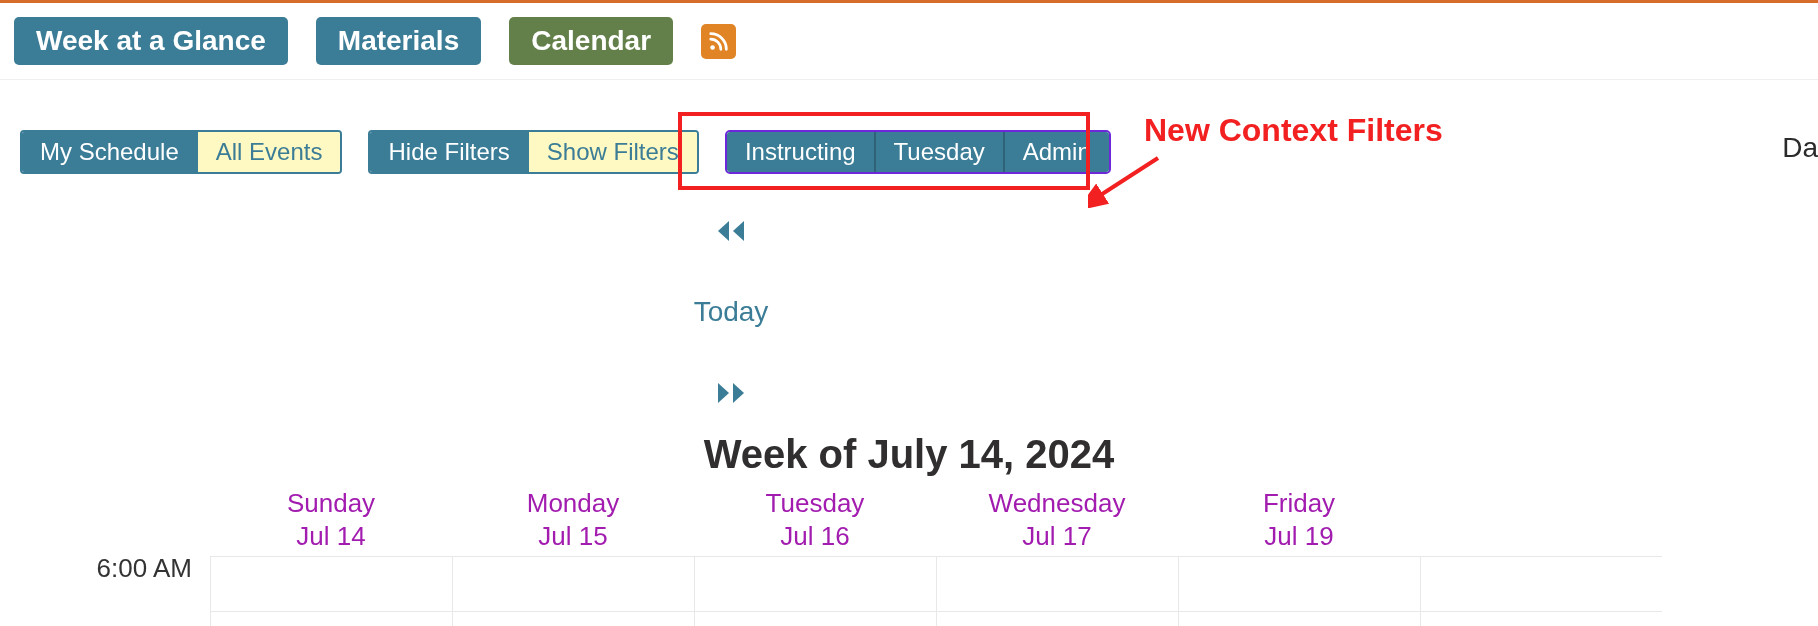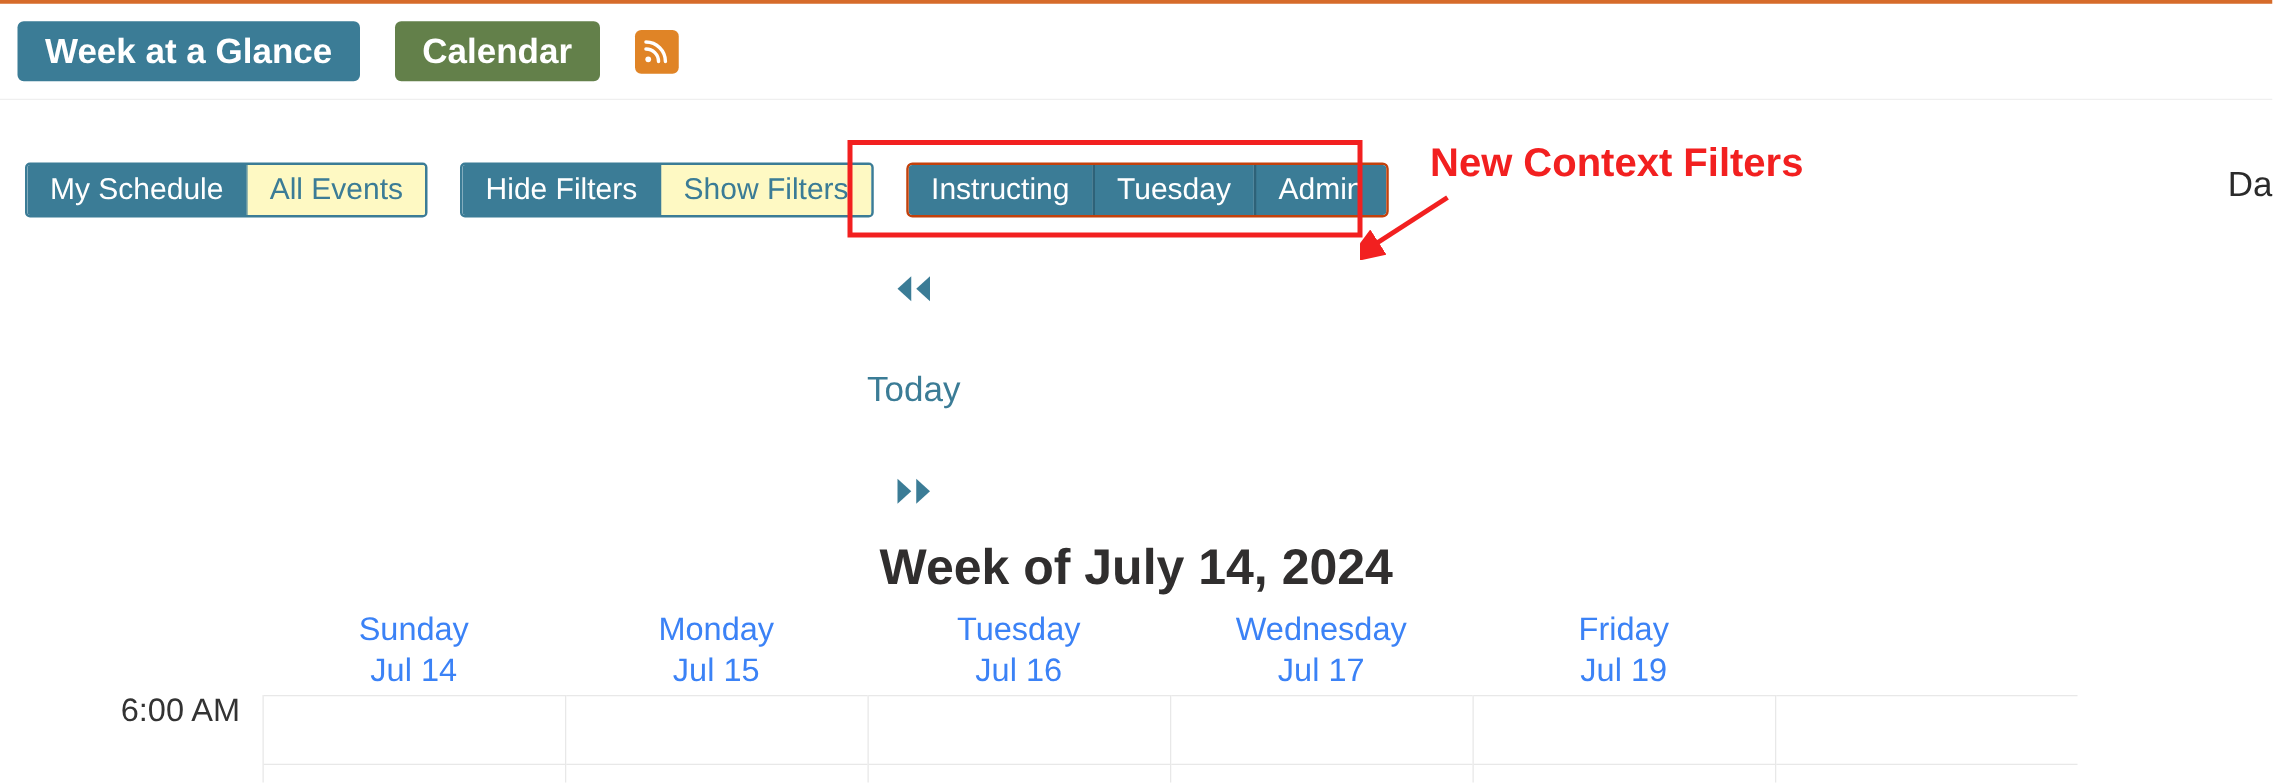--- a/index.html
+++ b/index.html
@@ -73,21 +73,21 @@
       background: #fef9c3;
       color: #3b7c96;
     }
     .btn-seg + .btn-seg {
       border-left: 1px solid #3b7c96;
     }
     .context-group {
       display: inline-flex;
       border-radius: 5px;
       overflow: hidden;
-      border: 2px solid #c2410c;
+      border: 2px solid #6d28d9;
     }
     .context-seg {
       background: #3b7c96;
       color: #fff;
       padding: 6px 18px;
       font-size: 24px;
       font-weight: 500;
       border: none;
       cursor: pointer;
     }
@@ -158,21 +158,21 @@
     .grid-wrap {
       position: relative;
       padding-left: 210px;
     }
     .day-headers {
       display: flex;
     }
     .day-head {
       width: 242px;
       text-align: center;
-      color: #3b82f6;
+      color: #a21caf;
       font-size: 26px;
       font-weight: 500;
       line-height: 1.25;
       padding-bottom: 4px;
     }
     .day-head .dow { display:block; }
     .day-head .date { display:block; }
 
     .time-grid {
       display: flex;
@@ -199,20 +199,21 @@
     .hour-cell:first-child { border-top: 1px solid #e8e8e8; }
     .half-cell { height: 56px; border-bottom: 1px solid #e8e8e8; }
   </style>
 </head>
 <body>
 
 <div class="top-accent"></div>
 
 <div class="tabbar">
   <button class="tab-btn">Week at a Glance</button>
+  <button class="tab-btn">Materials</button>
   <button class="tab-btn green">Calendar</button>
   <span class="rss-icon">
     <svg width="22" height="22" viewBox="0 0 24 24" fill="none">
       <circle cx="5" cy="19" r="2.5" fill="#fff"></circle>
       <path d="M3 10 A11 11 0 0 1 14 21" stroke="#fff" stroke-width="3" fill="none" stroke-linecap="round"></path>
       <path d="M3 4 A17 17 0 0 1 20 21" stroke="#fff" stroke-width="3" fill="none" stroke-linecap="round"></path>
     </svg>
   </span>
 </div>
 

